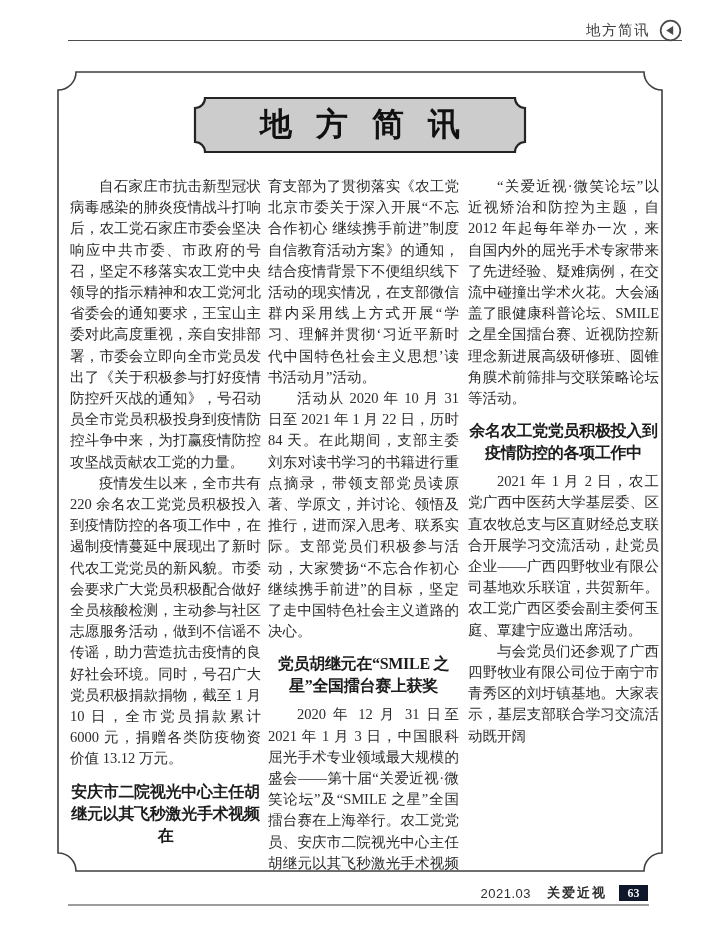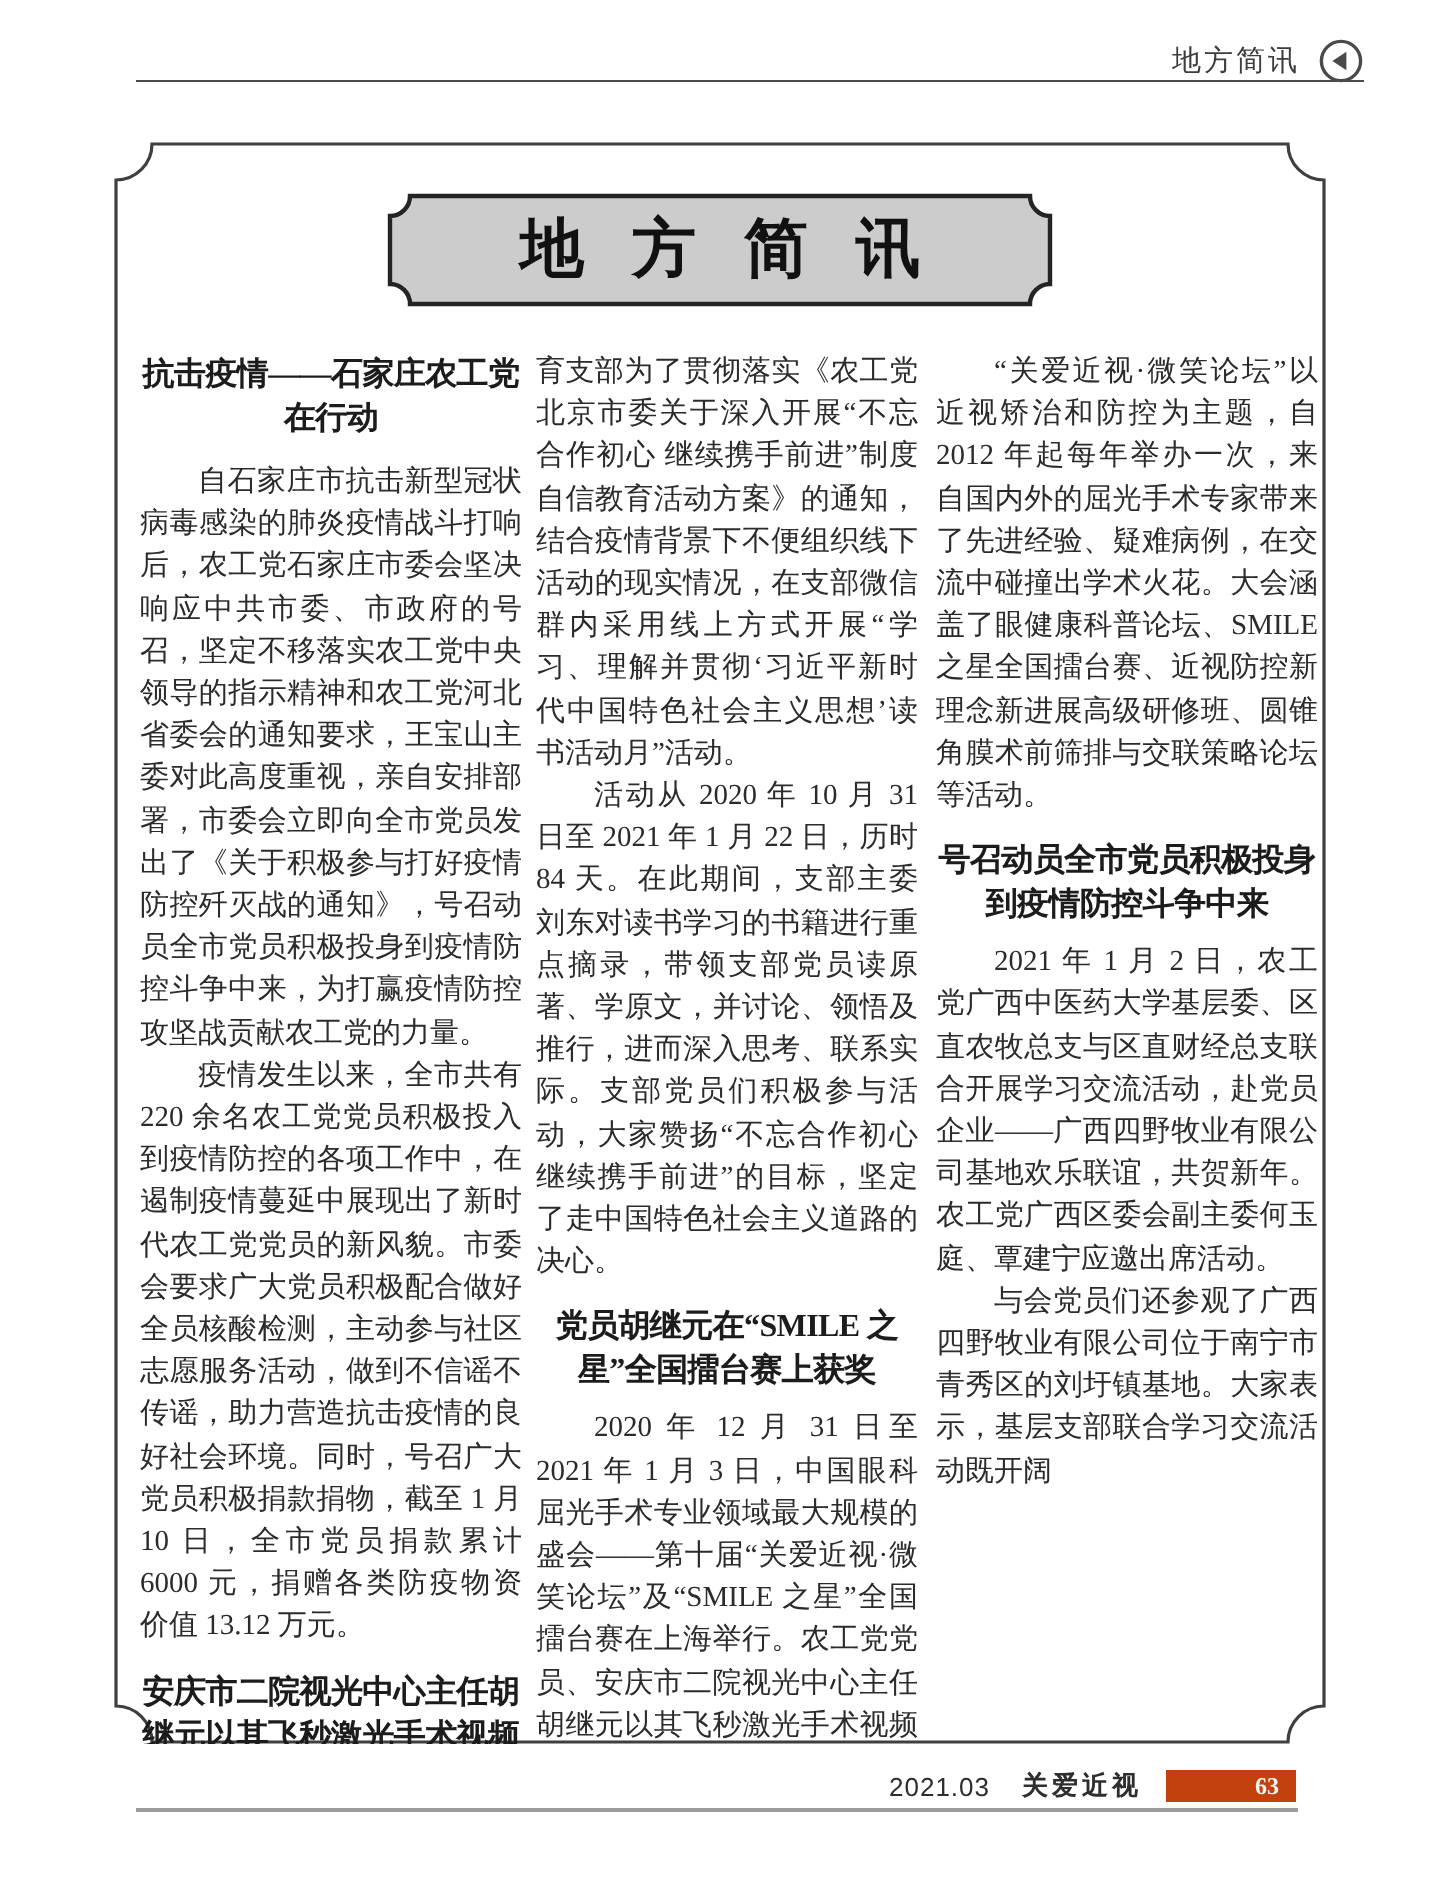--- a/index.html
+++ b/index.html
@@ -52,23 +52,23 @@
   
   .footer-row {
     position:absolute; right:72px; top:884px;
     display:flex; align-items:center;
     font-family:"Liberation Sans", sans-serif; font-size:13px; color:#2e2e2e;
   }
   .footer-issue { letter-spacing:0.5px;text-align:right; }
   .footer-journal { font-weight:bold; margin-left:16px; letter-spacing:2px; }
   .page-badge {
     margin-left:12px; width:29px; height:16px;
-    background:#c2410c; color:#f4f4f4;
+    background:#0f172a; color:#f4f4f4;
     display:flex; align-items:center; justify-content:center;
-    font-family:"Liberation Serif", serif; font-weight:bold; font-size:12px;padding-left:36px;
+    font-family:"Liberation Serif", serif; font-weight:bold; font-size:12px;
   }
   .footer-rule {
     position:absolute; left:68px; top:904px; width:581px; height:0;
     border-top:2px solid #9d9d9d;
   }
 </style>
 </head>
 <body>
 
 <div class="masthead">
@@ -89,37 +89,36 @@
 <div class="banner">
   <svg width="334" height="58" viewBox="0 0 334 58">
     <path d="M 12 2 H 322 A 10 10 0 0 0 332 12 V 46 A 10 10 0 0 0 322 56 H 12 A 10 10 0 0 0 2 46 V 12 A 10 10 0 0 0 12 2 Z" fill="#cccccc" stroke="#242424" stroke-width="2.2"></path>
   </svg>
   <div class="banner-title">
     <span>地方简讯</span>
   </div>
 </div>
 
 <div class="col col-1">
-  <h3 class="first">抗击疫情——石家庄农工党在行动</h3>
   <p>自石家庄市抗击新型冠状病毒感染的肺炎疫情战斗打响后，农工党石家庄市委会坚决响应中共市委、市政府的号召，坚定不移落实农工党中央领导的指示精神和农工党河北省委会的通知要求，王宝山主委对此高度重视，亲自安排部署，市委会立即向全市党员发出了《关于积极参与打好疫情防控歼灭战的通知》，号召动员全市党员积极投身到疫情防控斗争中来，为打赢疫情防控攻坚战贡献农工党的力量。</p>
   <p>疫情发生以来，全市共有 220 余名农工党党员积极投入到疫情防控的各项工作中，在遏制疫情蔓延中展现出了新时代农工党党员的新风貌。市委会要求广大党员积极配合做好全员核酸检测，主动参与社区志愿服务活动，做到不信谣不传谣，助力营造抗击疫情的良好社会环境。同时，号召广大党员积极捐款捐物，截至 1 月 10 日，全市党员捐款累计 6000 元，捐赠各类防疫物资价值 13.12 万元。</p>
   <h3 class="mid">安庆市二院视光中心主任胡继元以其飞秒激光手术视频在</h3>
 
 </div>
 
 <div class="col col-2">
   <p class="noindent">育支部为了贯彻落实《农工党北京市委关于深入开展“不忘合作初心 继续携手前进”制度自信教育活动方案》的通知，结合疫情背景下不便组织线下活动的现实情况，在支部微信群内采用线上方式开展“学习、理解并贯彻‘习近平新时代中国特色社会主义思想’读书活动月”活动。</p>
   <p>活动从 2020 年 10 月 31 日至 2021 年 1 月 22 日，历时 84 天。在此期间，支部主委刘东对读书学习的书籍进行重点摘录，带领支部党员读原著、学原文，并讨论、领悟及推行，进而深入思考、联系实际。支部党员们积极参与活动，大家赞扬“不忘合作初心 继续携手前进”的目标，坚定了走中国特色社会主义道路的决心。</p>
   <h3 class="mid">党员胡继元在“SMILE 之星”全国擂台赛上获奖</h3>
   <p>2020 年 12 月 31 日至 2021 年 1 月 3 日，中国眼科屈光手术专业领域最大规模的盛会——第十届“关爱近视·微笑论坛”及“SMILE 之星”全国擂台赛在上海举行。农工党党员、安庆市二院视光中心主任胡继元以其飞秒激光手术视频在“SMILE 之星”全国擂台赛上斩获优秀奖，并荣获“SMILE 之星”称号。</p>
 </div>
 
 <div class="col col-3">
   <p>“关爱近视·微笑论坛”以近视矫治和防控为主题，自 2012 年起每年举办一次，来自国内外的屈光手术专家带来了先进经验、疑难病例，在交流中碰撞出学术火花。大会涵盖了眼健康科普论坛、SMILE 之星全国擂台赛、近视防控新理念新进展高级研修班、圆锥角膜术前筛排与交联策略论坛等活动。</p>
-  <h3 class="mid">号召动员全市党员积极投身到疫情防控斗争中来</h3>
+  <h3 class="mid">余名农工党党员积极投入到疫情防控的各项工作中</h3>
   <p>2021 年 1 月 2 日，农工党广西中医药大学基层委、区直农牧总支与区直财经总支联合开展学习交流活动，赴党员企业——广西四野牧业有限公司基地欢乐联谊，共贺新年。农工党广西区委会副主委何玉庭、覃建宁应邀出席活动。</p>
   <p>与会党员们还参观了广西四野牧业有限公司位于南宁市青秀区的刘圩镇基地。大家表示，基层支部联合学习交流活动既开阔</p>
 </div>
 
 <div class="footer-row">
   <span class="footer-issue">2021.03</span>
   <span class="footer-journal">关爱近视</span>
   <span class="page-badge">63</span>
 </div>
 <div class="footer-rule"></div>

